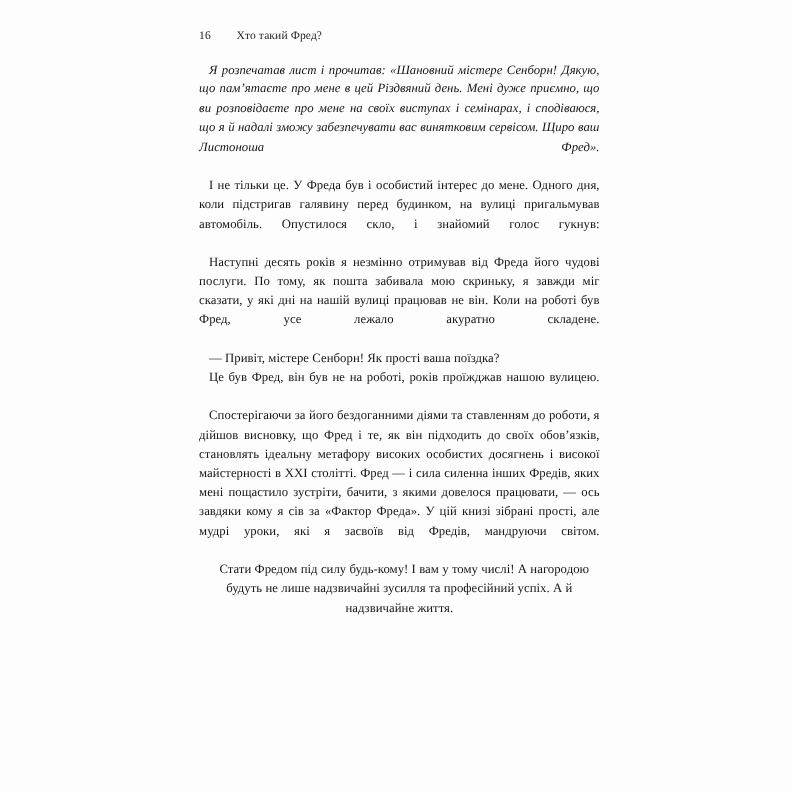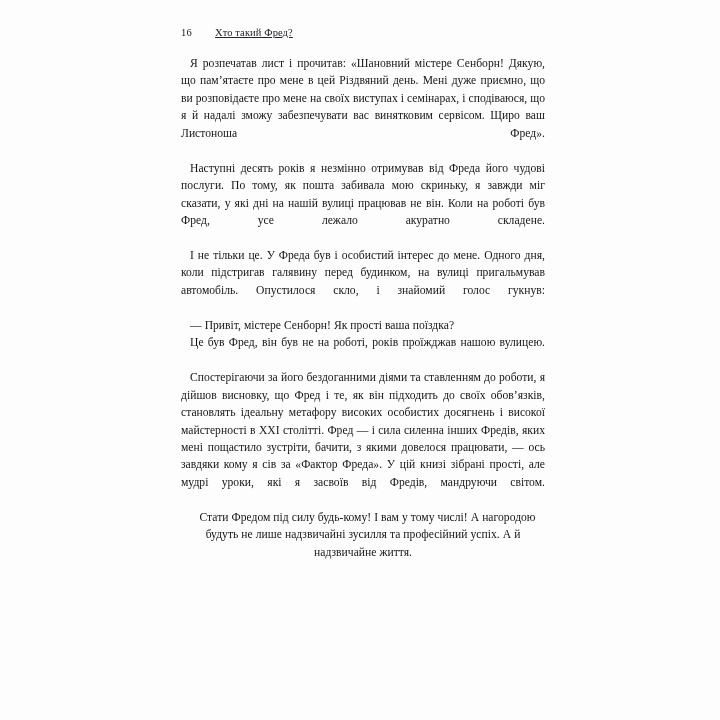--- a/index.html
+++ b/index.html
@@ -37,21 +37,20 @@
     color: #24242a;
   }
   #running-head .folio {
     width: 34px;
     text-align: left;
     font-size: 10.5px;
   }
   #running-head .rh-title {
     font-size: 10.5px;
     letter-spacing: 0.1px;
-    text-decoration: underline;
   }
 
   
   #text-block {
     position: absolute;
     left: 181px;
     top: 40px;
     width: 364px;
     text-align: justify;
     text-justify: inter-word;
@@ -64,20 +63,21 @@
 
   #text-block p {
     margin: 0;
     text-indent: 9px;
     text-align: justify;
   }
   #text-block p:last-child {
     text-align: center;
   }
   #text-block p.italic {
+    font-style: italic;
   }
   
   #text-block p::after {
     content: "";
     display: inline-block;
     width: 100%;
   }
   #text-block p.nostretch::after { content: none; }
 </style>
 </head>
@@ -85,21 +85,21 @@
 
 <div id="page" style="background: rgb(253, 253, 253); margin-top: 15px;">
 
   <div id="running-head">
     <span class="folio">16</span>
     <span class="rh-title">Хто такий Фред?</span>
   </div>
 
   <div id="text-block" style="color: rgb(21, 21, 24);">
     <p class="italic">Я розпечатав лист і прочитав: «Шановний містере Сенборн! Дякую, що пам’ятаєте про мене в цей Різдвяний день. Мені дуже приємно, що ви розповідаєте про мене на своїх виступах і семінарах, і сподіваюся, що я й надалі зможу забезпечувати вас винятковим сервісом. Щиро ваш Листоноша Фред».</p>
+    <p>І не тільки це. У Фреда був і особистий інтерес до мене. Одного дня, коли підстригав галявину перед будинком, на вулиці пригальмував автомобіль. Опустилося скло, і знайомий голос гукнув:</p>
     <p>Наступні десять років я незмінно отримував від Фреда його чудові послуги. По тому, як пошта забивала мою скриньку, я завжди міг сказати, у які дні на нашій вулиці працював не він. Коли на роботі був Фред, усе лежало акуратно складене.</p>
-    <p>І не тільки це. У Фреда був і особистий інтерес до мене. Одного дня, коли підстригав галявину перед будинком, на вулиці пригальмував автомобіль. Опустилося скло, і знайомий голос гукнув:</p>
     <p class="nostretch">— Привіт, містере Сенборн! Як прості ваша поїздка?</p>
     <p>Це був Фред, він був не на роботі, років проїжджав нашою вулицею.</p>
     <p>Спостерігаючи за його бездоганними діями та ставленням до роботи, я дійшов висновку, що Фред і те, як він підходить до своїх обов’язків, становлять ідеальну метафору високих особистих досягнень і високої майстерності в XXI столітті. Фред — і сила силенна інших Фредів, яких мені пощастило зустріти, бачити, з якими довелося працювати, — ось завдяки кому я сів за «Фактор Фреда». У цій книзі зібрані прості, але мудрі уроки, які я засвоїв від Фредів, мандруючи світом.</p>
     <p class="nostretch">Стати Фредом під силу будь-кому! І вам у тому числі! А нагородою будуть не лише надзвичайні зусилля та професійний успіх. А й надзвичайне життя.</p>
   </div>
 
 </div>
 
 </body></html>

